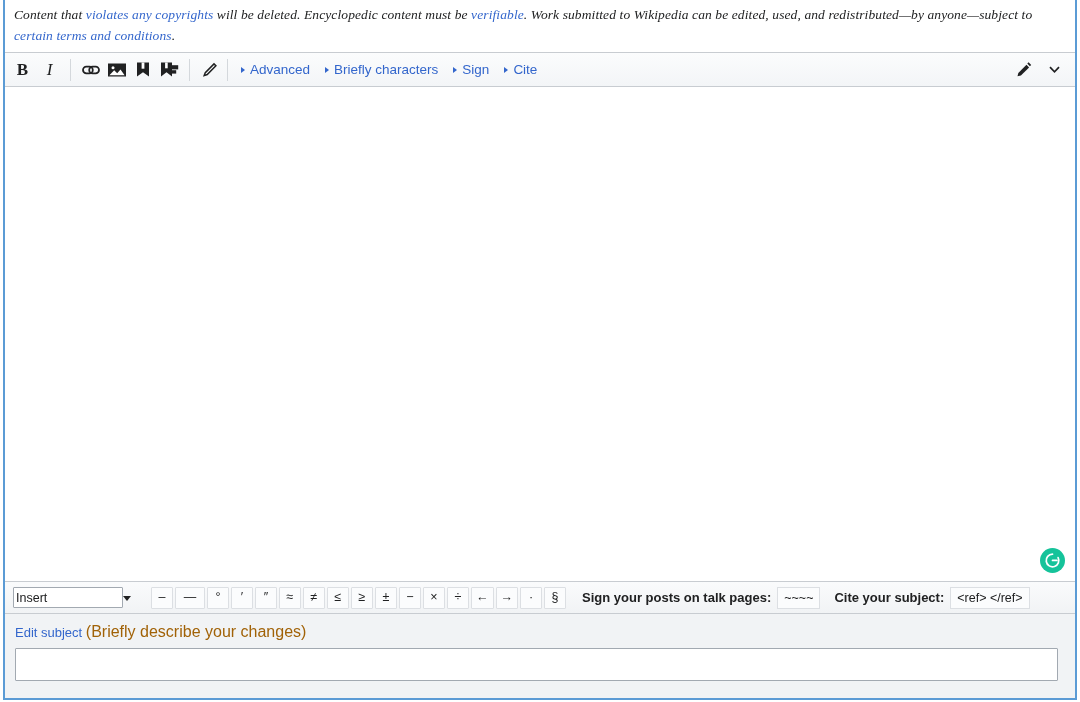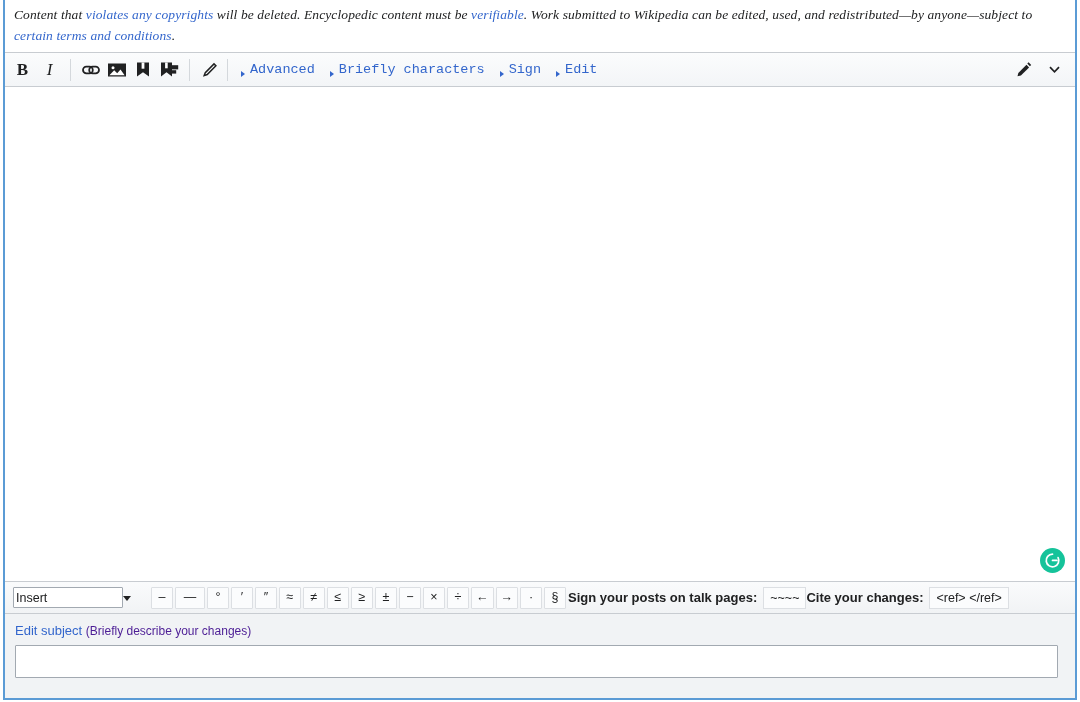--- a/index.html
+++ b/index.html
@@ -60,23 +60,22 @@
     margin: 0 7px;
   }
   .tb-icon { width: 26px; height: 30px; display:flex; align-items:center; justify-content:center; cursor:pointer;}
   .tb-link {
     color: #3366cc;
     font-size: 13.5px;
     margin-left: 6px;
     margin-right: 9px;
     cursor: pointer;
     display: flex;
-    align-items: flex-end;
+    align-items: center;
     white-space: nowrap;
-    font-family: Liberation Mono, monospace;
   }
   .tb-link .tri {
     display: inline-block;
     width: 0; height: 0;
     border-left: 4px solid #3366cc;
     border-top: 3.5px solid transparent;
     border-bottom: 3.5px solid transparent;
     margin-right: 5px;
   }
   #toolbar-right {
@@ -148,20 +147,21 @@
     cursor: pointer;
     border-radius: 1px;
     font-family: "Liberation Sans", sans-serif;
     line-height: 1;
   }
   .sc-btn.wide { min-width: 30px; }
   .sc-hint {
     font-size: 13px;
     font-weight: bold;
     color: #202122;
+    margin-left: 14px;
     margin-right: 6px;
     white-space: nowrap;
   }
   .sc-code {
     border: 1px solid #dcdfe3;
     background: #fbfcfd;
     font-size: 12.5px;
     padding: 3px 6px;
     color: #202122;
     cursor: pointer;
@@ -174,21 +174,21 @@
     background: #f1f3f5;
     padding: 9px 10px 12px 10px;
     height: 100%;
   }
   #edit-summary-label {
     font-size: 13px;
     color: #3366cc;
     margin-bottom: 7px;
     display: block;
   }
-  #edit-summary-label .hint { color: #4c1d95; font-size: 12px; }
+  #edit-summary-label .hint { color: #a16207; font-size: 16px; }
   #edit-summary-input {
     width: 1043px; height: 33px;
     border: 1px solid #a2a9b1;
     background: #ffffff;
     font-size: 13px;
     padding: 0 6px;
     font-family: "Liberation Sans", sans-serif;
     border-radius: 1px;
   }
 </style>
@@ -265,21 +265,21 @@
     <div class="tb-link">
         <span class="tri"></span>
         <span>Briefly characters</span>
       </div>
     <div class="tb-link">
         <span class="tri"></span>
         <span>Sign</span>
       </div>
     <div class="tb-link">
         <span class="tri"></span>
-        <span>Edit</span>
+        <span>Cite</span>
       </div>
 
     <div id="toolbar-right">
       <div class="tb-icon">
         <svg width="18" height="18" viewBox="0 0 18 18" aria-hidden="true">
           <path d="M2.5 15.3l0.8-3.3 8.2-8.2 2.6 2.6-8.2 8.2z" fill="#202122"></path>
           <path d="M12.3 2.6l1.3-1.3 2.6 2.6-1.3 1.3z" fill="#202122"></path>
         </svg>
       </div>
       <div class="tb-icon">
@@ -300,21 +300,21 @@
   </div>
 
   <div id="specialchars-bar">
     <span class="sc-wrap">
       <select id="insert-select"><option value="Insert">Insert</option><option value="Latin">Latin</option><option value="Latin extended">Latin extended</option><option value="IPA">IPA</option><option value="Symbols">Symbols</option><option value="Greek">Greek</option><option value="Greek extended">Greek extended</option><option value="Cyrillic">Cyrillic</option><option value="Arabic">Arabic</option><option value="Arabic extended">Arabic extended</option><option value="Hebrew">Hebrew</option><option value="Bangla">Bangla</option><option value="Tamil">Tamil</option><option value="Telugu">Telugu</option><option value="Sinhala">Sinhala</option><option value="Devanagari">Devanagari</option><option value="Gujarati">Gujarati</option><option value="Thai">Thai</option><option value="Lao">Lao</option><option value="Khmer">Khmer</option><option value="Canadian Aboriginal">Canadian Aboriginal</option><option value="Runes">Runes</option></select>
       <span class="sc-arrow"></span>
     </span>
     <span id="sc-buttons"><span class="sc-btn">–</span><span class="sc-btn wide">—</span><span class="sc-btn">°</span><span class="sc-btn">′</span><span class="sc-btn">″</span><span class="sc-btn">≈</span><span class="sc-btn">≠</span><span class="sc-btn">≤</span><span class="sc-btn">≥</span><span class="sc-btn">±</span><span class="sc-btn">−</span><span class="sc-btn">×</span><span class="sc-btn">÷</span><span class="sc-btn">←</span><span class="sc-btn">→</span><span class="sc-btn">·</span><span class="sc-btn">§</span></span>
     <span class="sc-hint">Sign your posts on talk pages:</span>
     <span class="sc-code">~~~~</span>
-    <span class="sc-hint">Cite your changes:</span>
+    <span class="sc-hint">Cite your subject:</span>
     <span class="sc-code">&lt;ref&gt; &lt;/ref&gt;</span>
   </div>
 
   <div id="edit-summary-section">
     <label id="edit-summary-label"><span>Edit subject</span> <span class="hint">(Briefly describe your changes)</span></label>
     <input id="edit-summary-input" type="text" placeholder="" style="">
   </div>
 
 </div>
 

